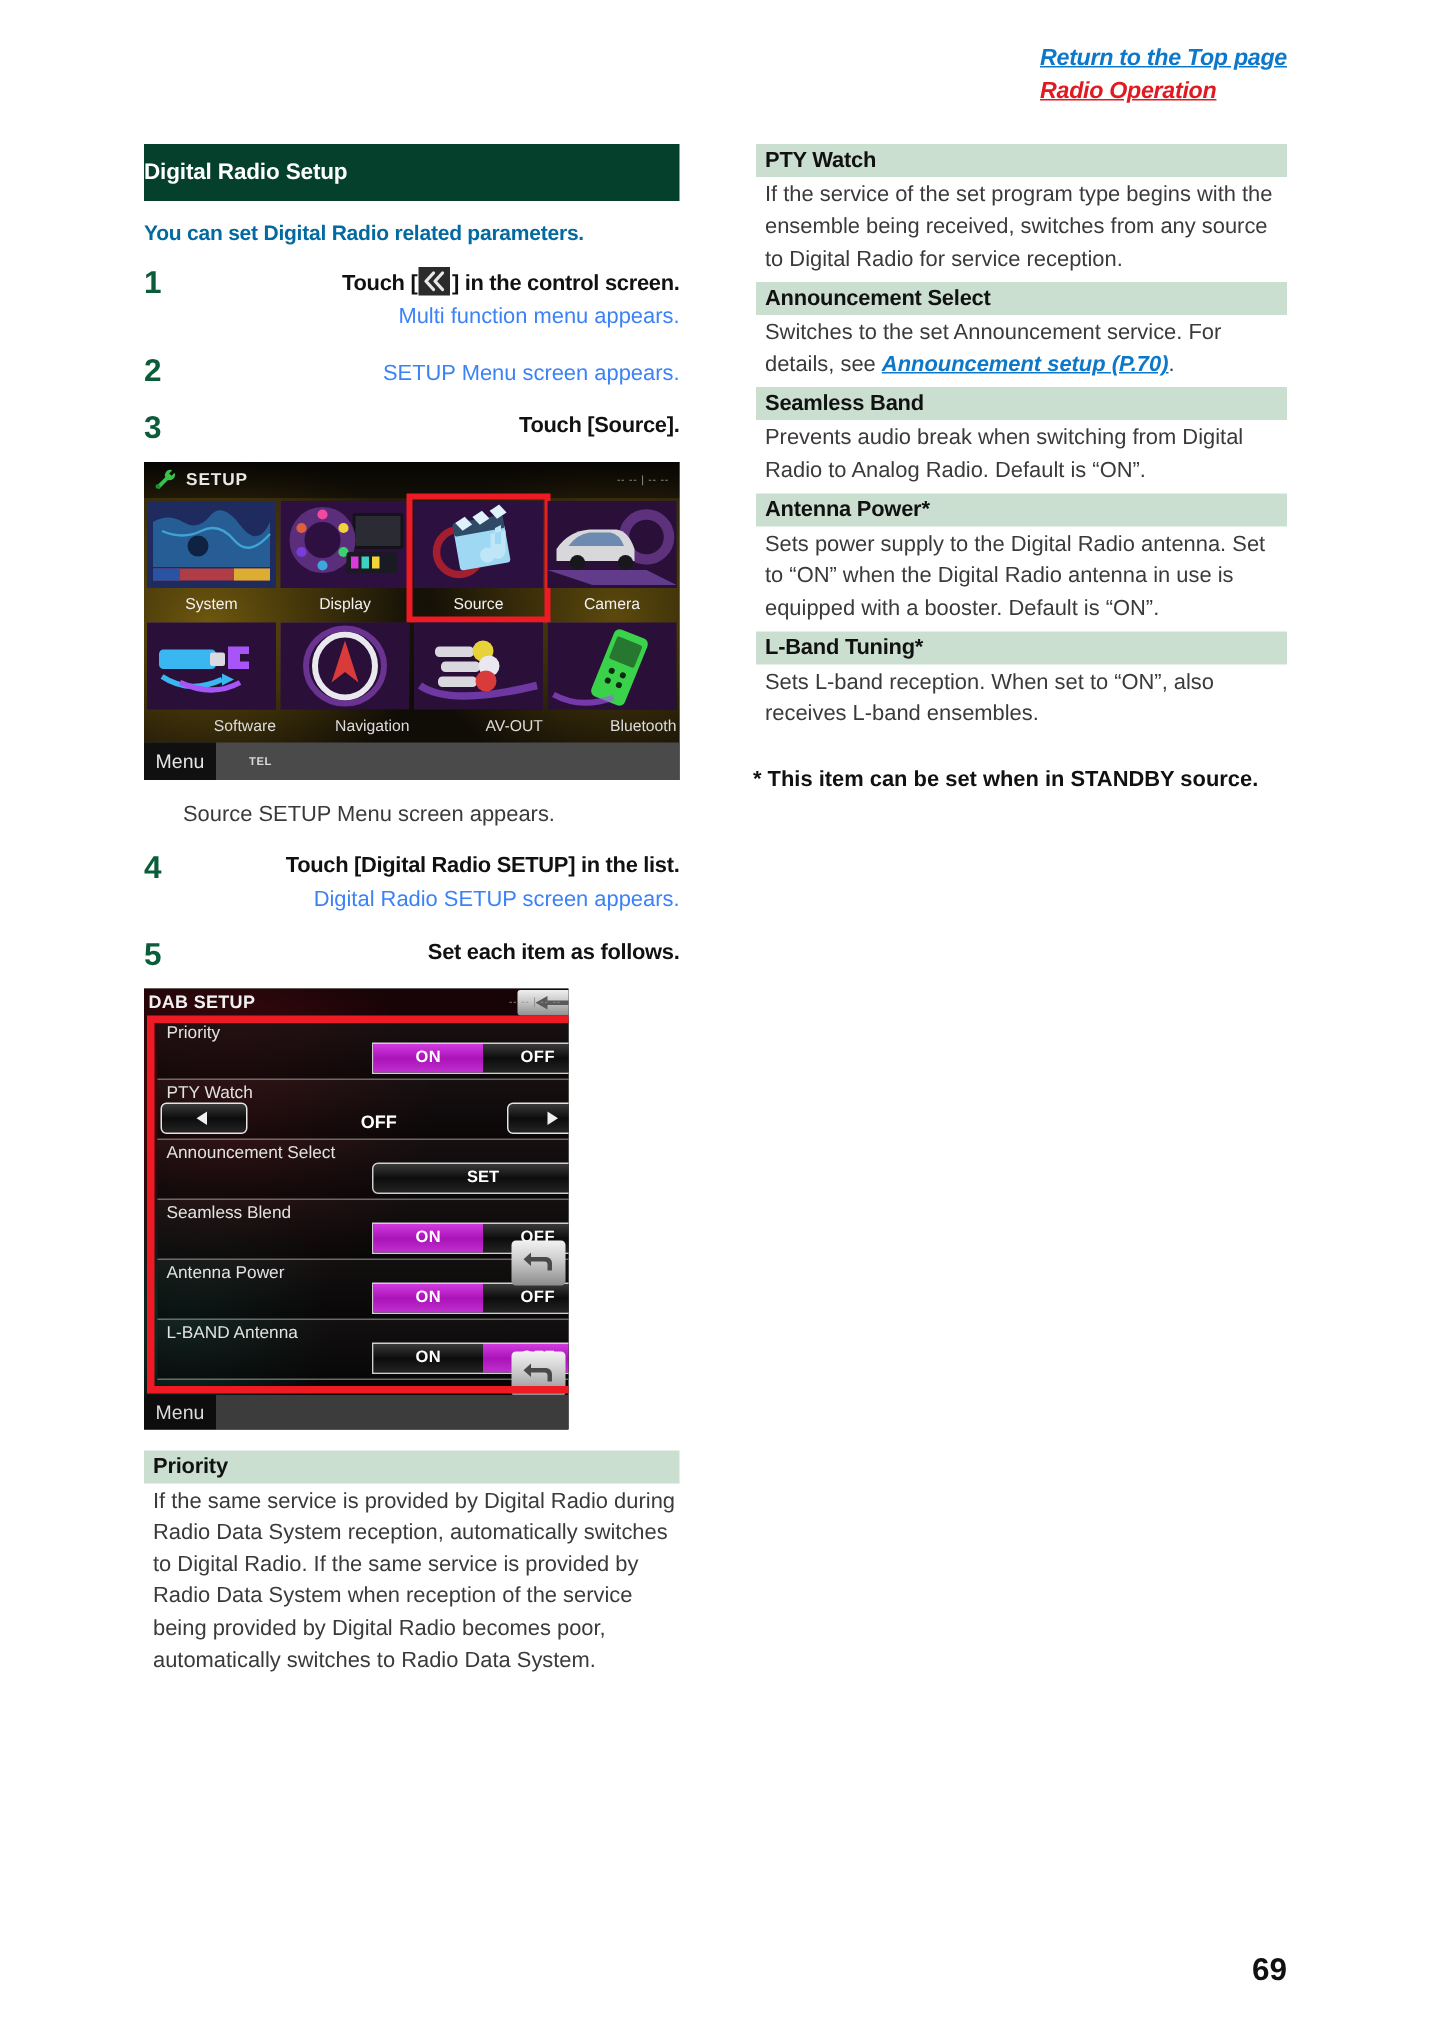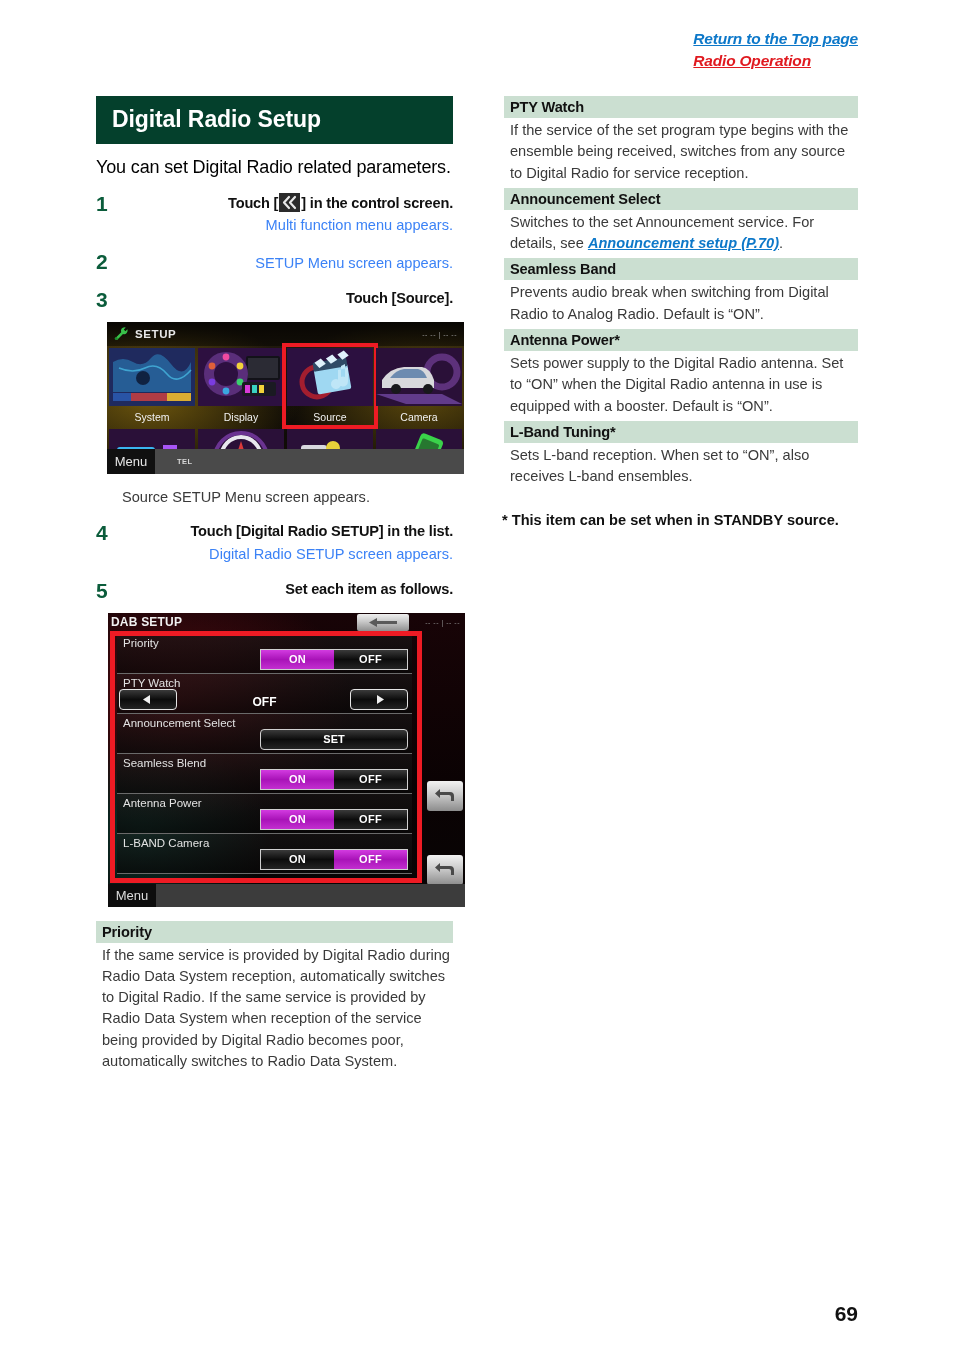--- a/index.html
+++ b/index.html
@@ -46,30 +46,30 @@
   .col-right {
     position: absolute;
     top: 0; left: 408px;
     width: 354px;
   }
 
   
   .title-banner {
     background: #04402c;
     color: #ffffff;
-    font-size: 23px;
-    font-weight: bold;
-    padding: 10px 0 11px 16px;
+    font-size: 15px;
+    font-weight: bold;
+    padding: 10px 0 11px 0;
     letter-spacing: -0.1px;
   }
 
   .intro {
-    font-size: 18px;
-    font-weight: normal;
-    color: #000000;
+    font-size: 14px;
+    font-weight: bold;
+    color: #0369a1;
     margin-top: 13px;
     letter-spacing: -0.15px;
   }
 
   
   .step {
     display: flex;
     margin-top: 15px;
   }
   .step-num {
@@ -144,21 +144,21 @@
     text-indent: -8px;
   }
 
   
   .shot {
     position: relative;
     margin-top: 12px;
     background: #000;
     overflow: hidden;
   }
-  .setup-shot { width: 357px; height: 152px; margin-left: 11px; }
+  .setup-shot { width: 357px; height: 212px; }
 
   .setup-bg {
     position: absolute; inset: 0;
     background:
       radial-gradient(ellipse 60% 80% at 12% 50%, rgba(190,150,20,.55), transparent 70%),
       radial-gradient(ellipse 55% 75% at 88% 48%, rgba(190,150,20,.45), transparent 70%),
       linear-gradient(180deg,#2a2110 0%, #0c0a06 45%, #120d06 100%);
   }
   .setup-topbar {
     position: absolute; top:0; left:0; right:0; height: 24px;
@@ -204,21 +204,21 @@
     position: absolute; left: 0; bottom: 0; width: 48px; height: 25px;
     background: #101010; color: #e6e6e6; font-size: 13px;
     display: flex; align-items: center; justify-content: center;
   }
   .tel-btn {
     position: absolute; left: 70px; bottom: 8px;
     color: #d8d8d8; font-size: 7.5px; font-weight: bold; letter-spacing: .4px;
   }
 
   
-  .dab-shot { width: 357px; height: 294px; margin-left: 12px; }
+  .dab-shot { width: 283px; height: 294px; }
   .dab-bg {
     position: absolute; inset: 0;
     background:
       radial-gradient(ellipse 70% 60% at 20% 30%, rgba(120,16,24,.6), transparent 70%),
       radial-gradient(ellipse 50% 50% at 10% 75%, rgba(12,60,50,.85), transparent 70%),
       linear-gradient(180deg,#180407 0%, #0a0203 60%, #080505 100%);
   }
   .dab-topbar {
     position: absolute; top: 0; left: 0; right: 0; height: 20px;
   }
@@ -578,21 +578,21 @@
 
         <div class="dab-row">
           <div class="dab-row-label">Antenna Power</div>
           <div class="seg">
             <div class="seg-cell on">ON</div>
             <div class="seg-cell">OFF</div>
           </div>
         </div>
 
         <div class="dab-row">
-          <div class="dab-row-label">L-BAND Camera</div>
+          <div class="dab-row-label">L-BAND Antenna</div>
           <div class="seg">
             <div class="seg-cell">ON</div>
             <div class="seg-cell on">OFF</div>
           </div>
         </div>
       </div>
 
       <div class="dab-side-back" style="top:168px;">
         <svg width="22" height="16" viewBox="0 0 22 16">
           <path d="M20 13V8a4 4 0 0 0-4-4H6V1L1 5.5 6 10V7h9a2 2 0 0 1 2 2v4z" fill="#4a4a4a"></path>

